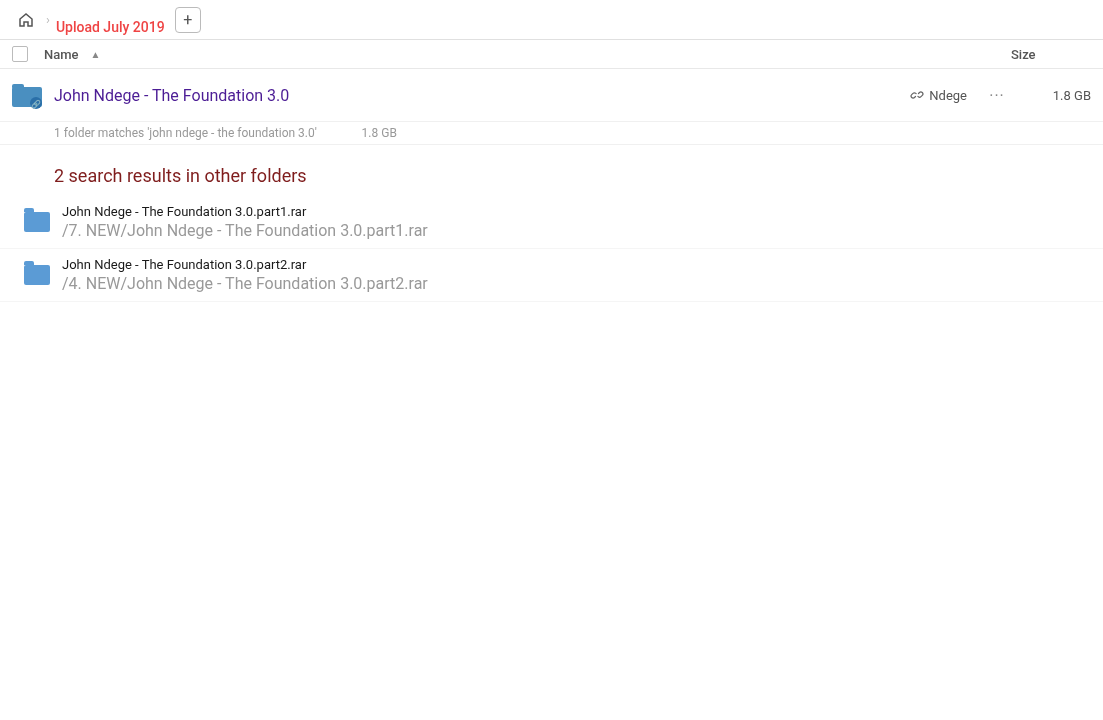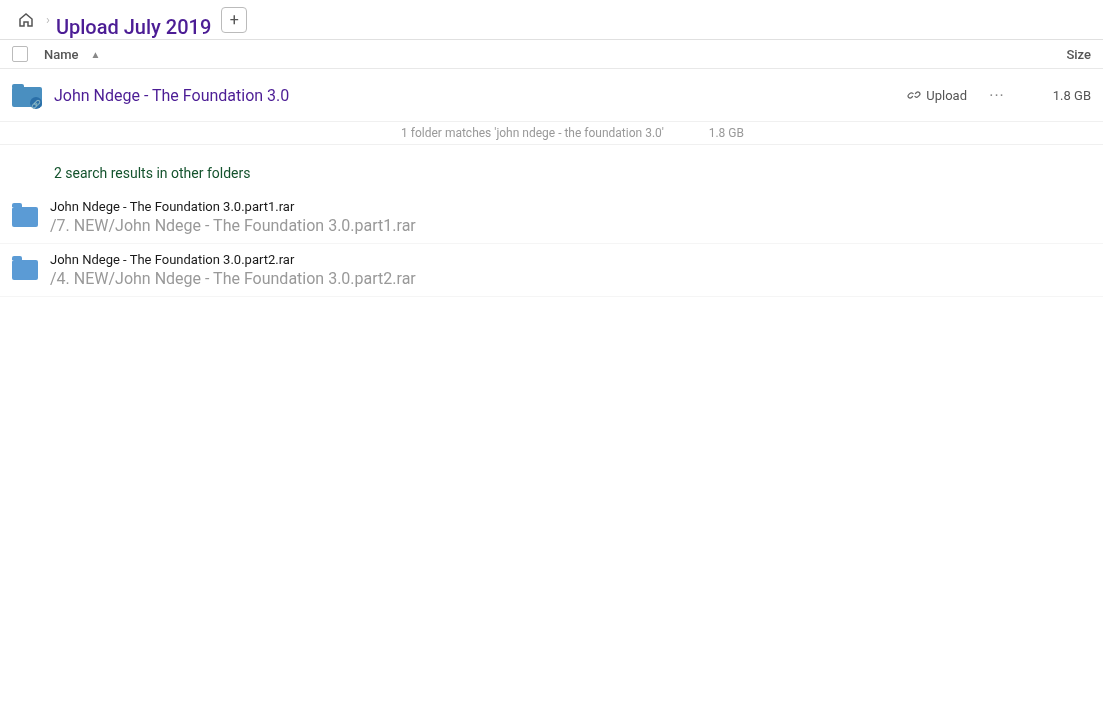--- a/index.html
+++ b/index.html
@@ -28,23 +28,23 @@
       width: 28px;
       height: 28px;
       cursor: pointer;
       color: #555;
     }
     .breadcrumb-sep {
       color: #bbb;
       font-size: 13px;
     }
     .breadcrumb-title {
-      font-size: 20px;
+      font-size: 14px;
       font-weight: 500;
-      color: #4c1d95;
+      color: #ef4444;
       margin-top: 15px;
     }
     .add-btn {
       display: flex;
       align-items: center;
       justify-content: center;
       width: 26px;
       height: 26px;
       border: 1.5px solid #bbb;
       border-radius: 4px;
@@ -70,21 +70,21 @@
     }
     .col-header-name {
       flex: 1;
       display: flex;
       align-items: center;
       gap: 12px;
       font-weight: 500;
     }
     .col-header-size {
       width: 80px;
-      text-align: right;
+      text-align: left;
       font-weight: 500;
     }
 
     
     .main-result-row {
       display: flex;
       align-items: center;
       padding: 10px 12px;
       border-bottom: 1px solid #f0f0f0;
       background: #fff;
@@ -128,43 +128,43 @@
       color: #555;
       font-size: 13px;
     }
 
     
     .folder-match-label {
       padding: 4px 12px 4px 54px;
       color: #999;
       font-size: 12px;
       display: flex;
-      justify-content: center;
+      justify-content: flex-start;
       border-bottom: 1px solid #f0f0f0;
     }
     .folder-match-label .match-size {
       width: 80px;
       text-align: right;
       color: #999;
       font-size: 12px;
     }
 
     
     .section-header {
       padding: 20px 12px 10px 54px;
-      font-size: 14px;
-      color: #14532d;
+      font-size: 18px;
+      color: #7f1d1d;
       font-weight: 400;
     }
 
     
     .other-result-row {
       display: flex;
       align-items: center;
-      padding: 8px 12px;
+      padding: 8px 24px;
       border-bottom: 1px solid #f5f5f5;
       cursor: pointer;
     }
     .other-row-icon {
       width: 26px;
       height: 20px;
       background: #5b9bd5;
       border-radius: 2px;
       position: relative;
       margin-right: 12px;
@@ -242,21 +242,21 @@
       <circle cx="24" cy="22" r="6" fill="#2a6fa8"></circle>
       <text x="24" y="26" text-anchor="middle" font-size="8" fill="white">🔗</text>
     </svg>
   </div>
   <div class="row-name">John Ndege - The Foundation 3.0</div>
   <div class="row-shared">
     <svg width="14" height="14" viewBox="0 0 14 14" fill="none" xmlns="http://www.w3.org/2000/svg">
       <path d="M8.5 5.5L9.5 4.5C10.3 3.7 11.5 3.7 12.3 4.5C13.1 5.3 13.1 6.5 12.3 7.3L11 8.6C10.2 9.4 9 9.4 8.2 8.6L7.9 8.3" stroke="#666" stroke-width="1.2" stroke-linecap="round"></path>
       <path d="M5.5 8.5L4.5 9.5C3.7 10.3 2.5 10.3 1.7 9.5C0.9 8.7 0.9 7.5 1.7 6.7L3 5.4C3.8 4.6 5 4.6 5.8 5.4L6.1 5.7" stroke="#666" stroke-width="1.2" stroke-linecap="round"></path>
     </svg>
-    <span>Upload</span>
+    <span>Ndege</span>
   </div>
   <div class="row-more">
     <span style="letter-spacing:1px; font-size:16px; color:#888;">···</span>
   </div>
   <div class="row-size">1.8 GB</div>
 </div>
 
 <div class="folder-match-label">
   <span>1 folder matches 'john ndege - the foundation 3.0'</span>
   <span class="match-size">1.8 GB</span>

